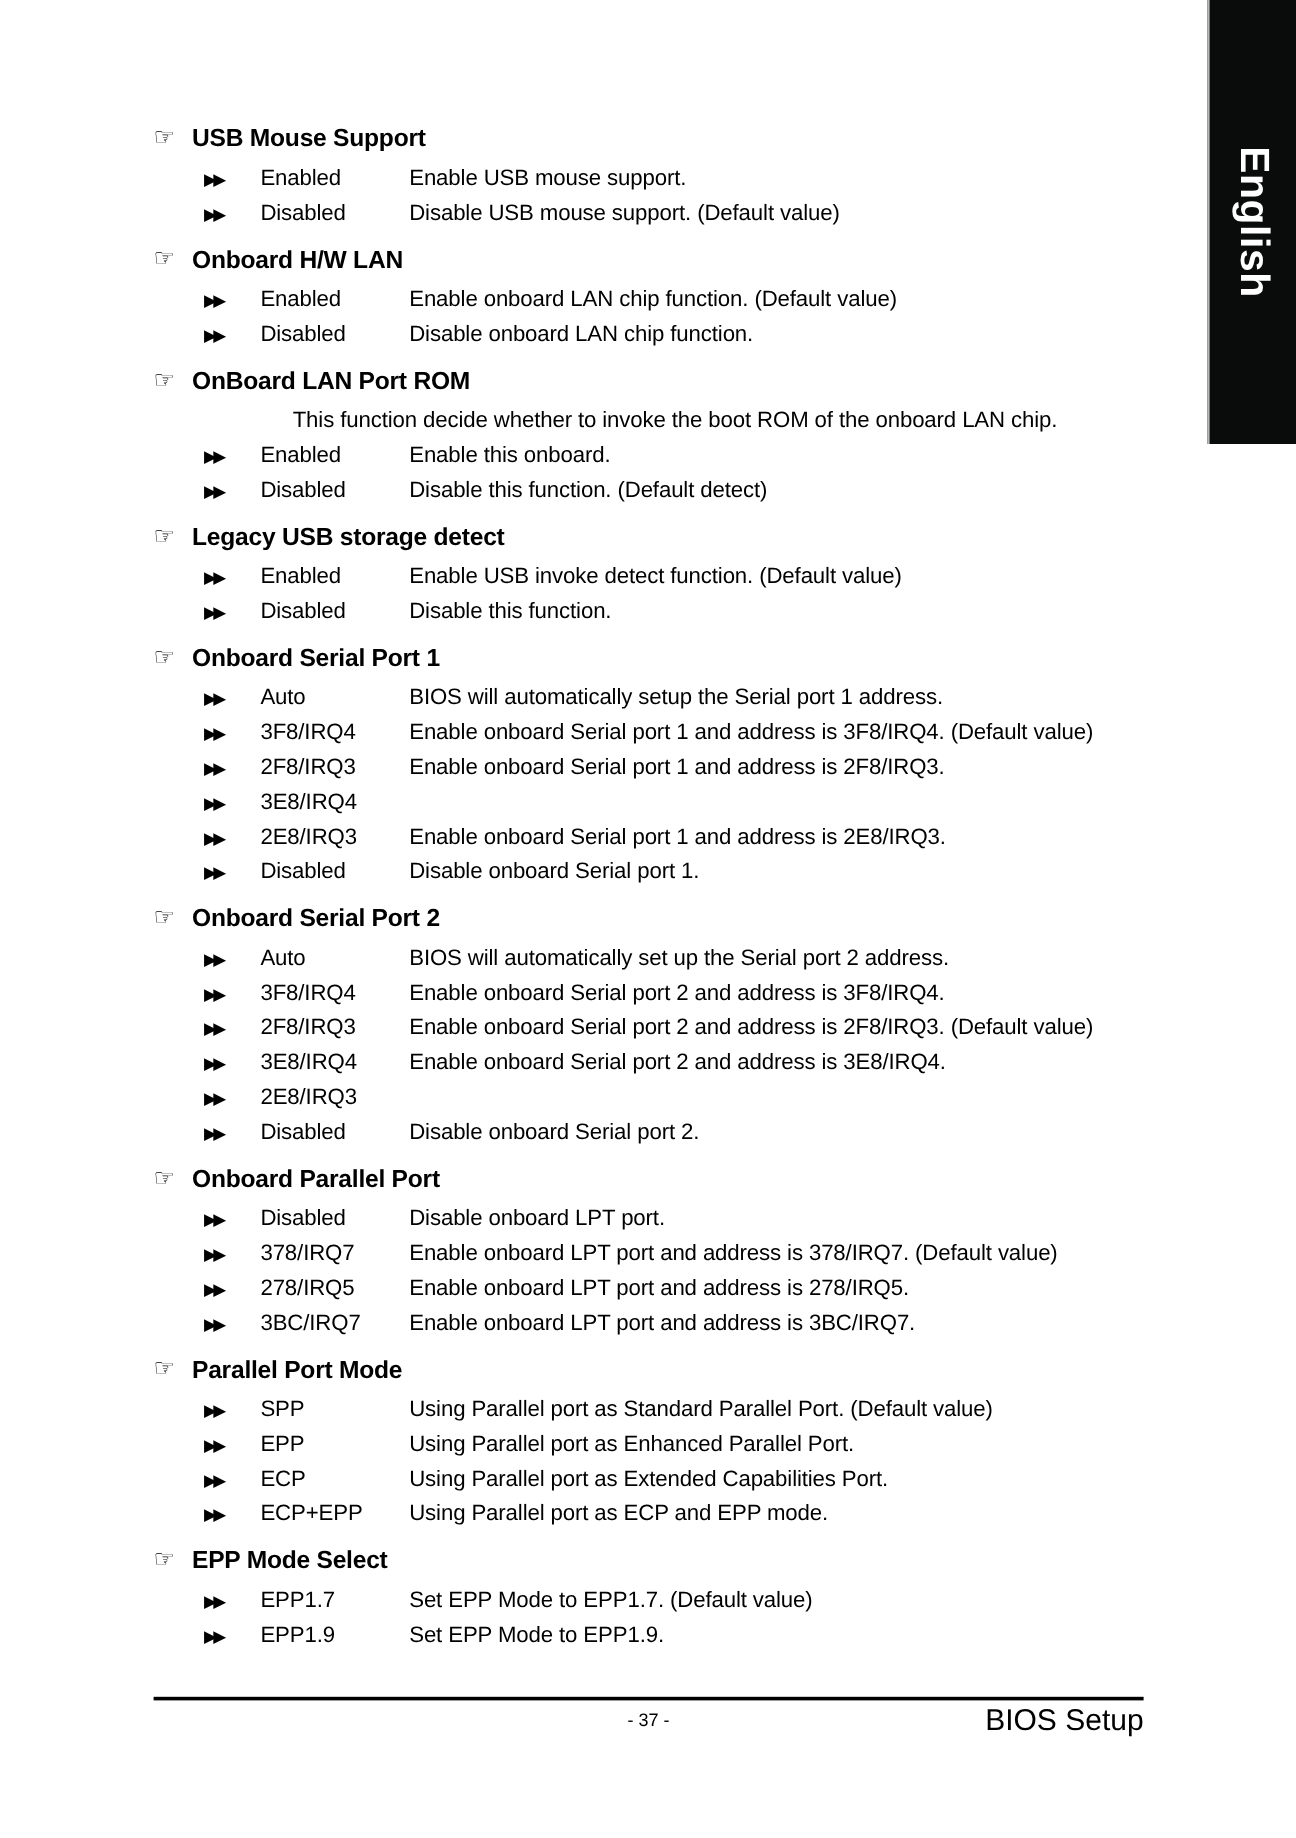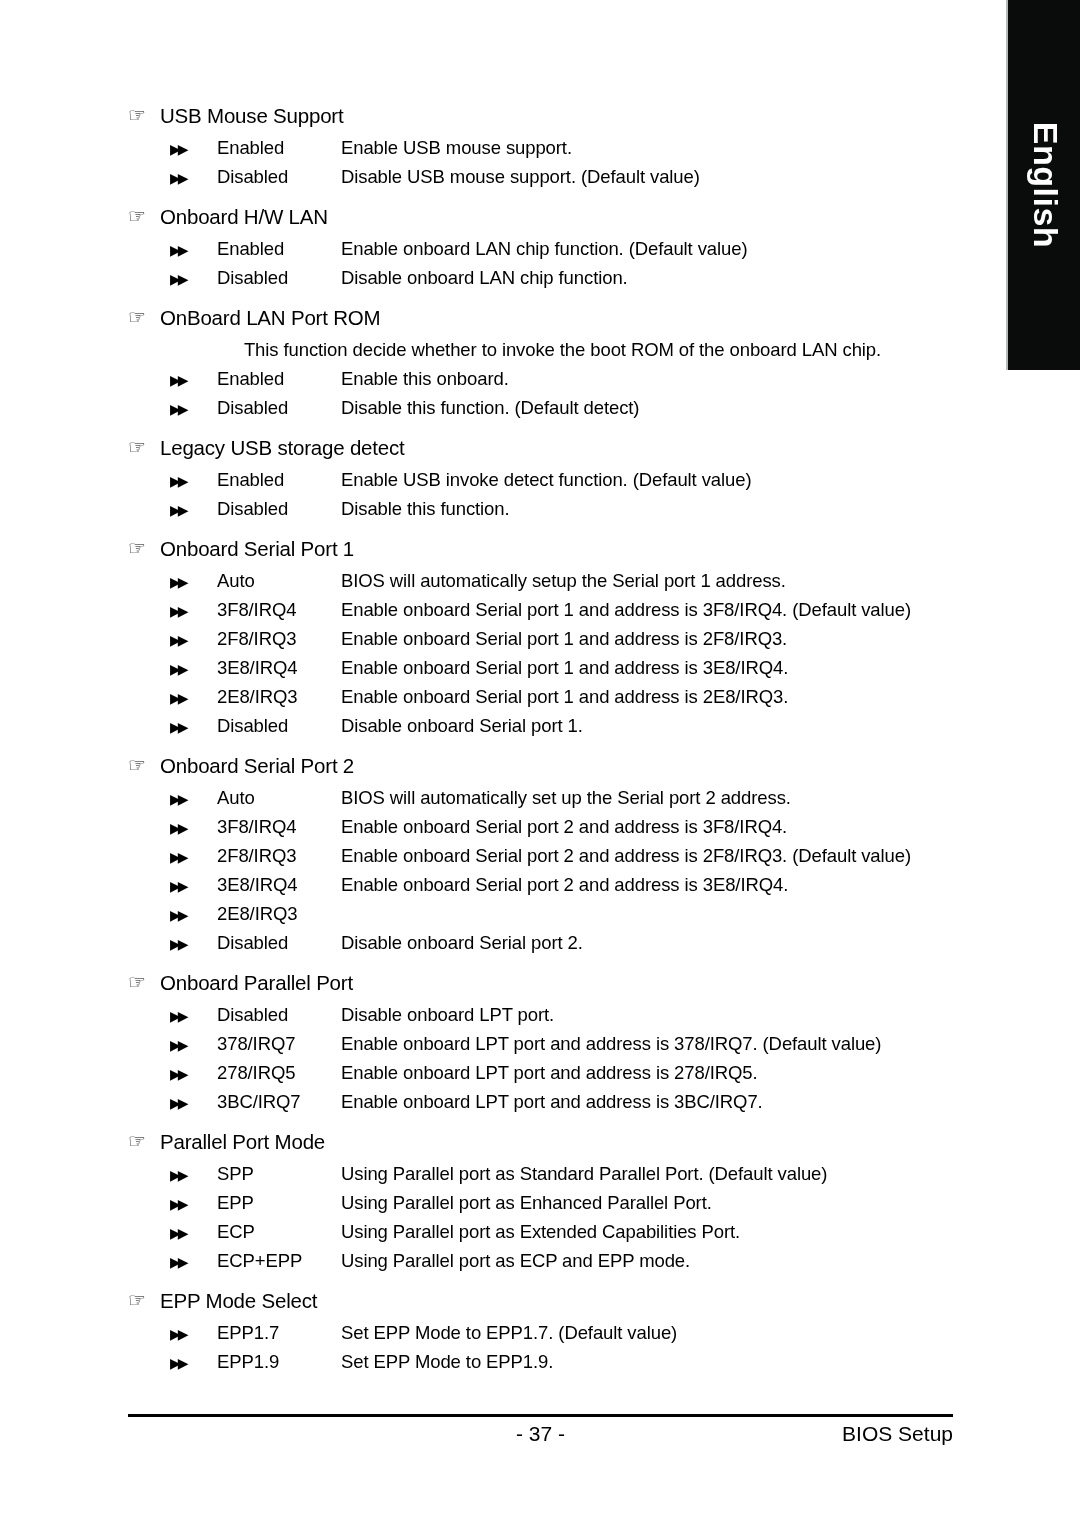--- a/index.html
+++ b/index.html
@@ -71,21 +71,21 @@
     flex: 0 0 32px;
     font-size: 20px;
     line-height: 24px;
     color: #000;
     text-align: left;
     position: relative;
     top: -1px;
   }
   .sec-title {
     font-size: 20.5px;
-    font-weight: normal;
+    font-weight: bold;
     line-height: 24px;
     letter-spacing: -0.2px;
     white-space: nowrap;
   }
 
   
   .sec-note {
     margin-left: 39px;
     font-size: 18.5px;
     line-height: 29px;
@@ -138,27 +138,27 @@
   #footer-row {
     position: relative;
     height: 30px;
     margin-top: 2px;
   }
   #page-number {
     position: absolute;
     left: 0;
     right: 0;
     text-align: center;
-    font-size: 21px;
+    font-size: 15px;
     line-height: 30px;
   }
   #footer-label {
     position: absolute;
     right: 0;
-    font-size: 21px;
+    font-size: 25px;
     line-height: 30px;
     white-space: nowrap;
   }
 </style>
 </head>
 <body>
 
 <div id="page">
   <div id="content">
       <div class="section">
@@ -242,21 +242,20 @@
           <span class="opt-desc">Enable onboard Serial port 1 and address is 3F8/IRQ4. (Default value)</span>
         </div>
         <div class="opt-row">
           <span class="arrow-icon">▶▶</span>
           <span class="opt-label">2F8/IRQ3</span>
           <span class="opt-desc">Enable onboard Serial port 1 and address is 2F8/IRQ3.</span>
         </div>
         <div class="opt-row">
           <span class="arrow-icon">▶▶</span>
           <span class="opt-label">3E8/IRQ4</span>
-          <span class="opt-desc">Enable onboard Serial port 1 and address is 3E8/IRQ4.</span>
         </div>
         <div class="opt-row">
           <span class="arrow-icon">▶▶</span>
           <span class="opt-label">2E8/IRQ3</span>
           <span class="opt-desc">Enable onboard Serial port 1 and address is 2E8/IRQ3.</span>
         </div>
         <div class="opt-row">
           <span class="arrow-icon">▶▶</span>
           <span class="opt-label">Disabled</span>
           <span class="opt-desc">Disable onboard Serial port 1.</span>

